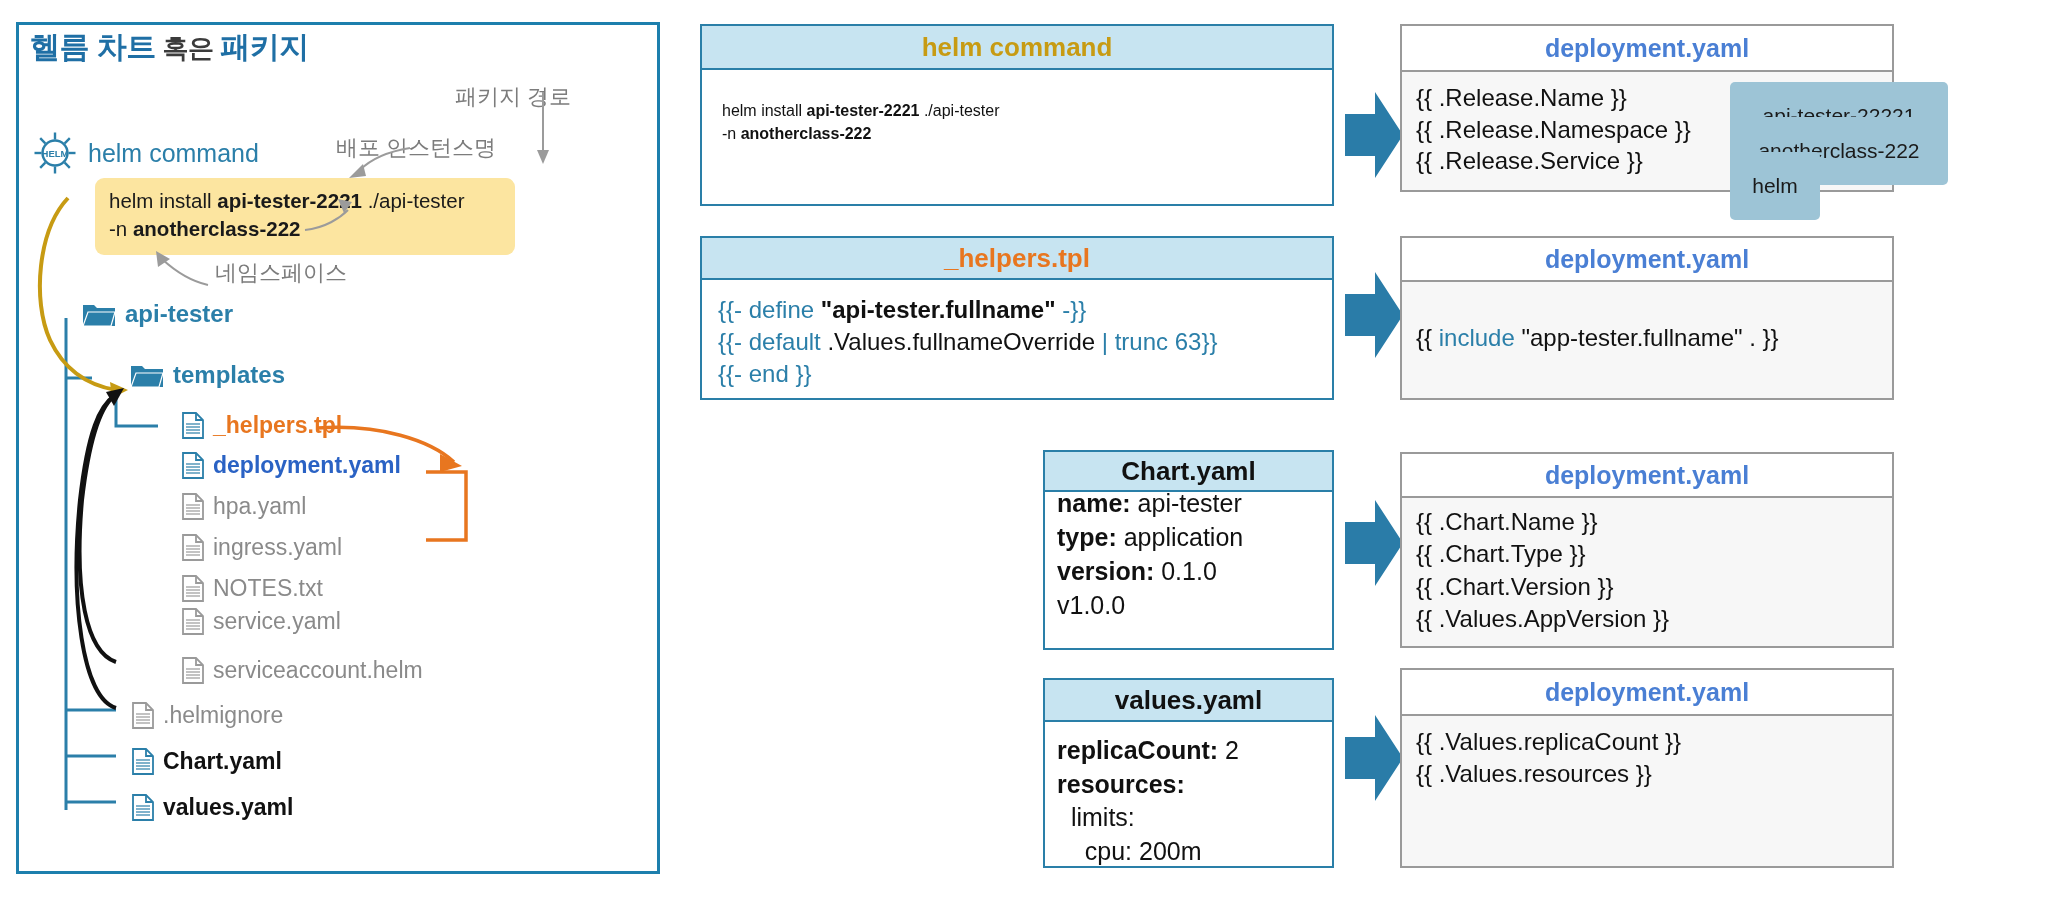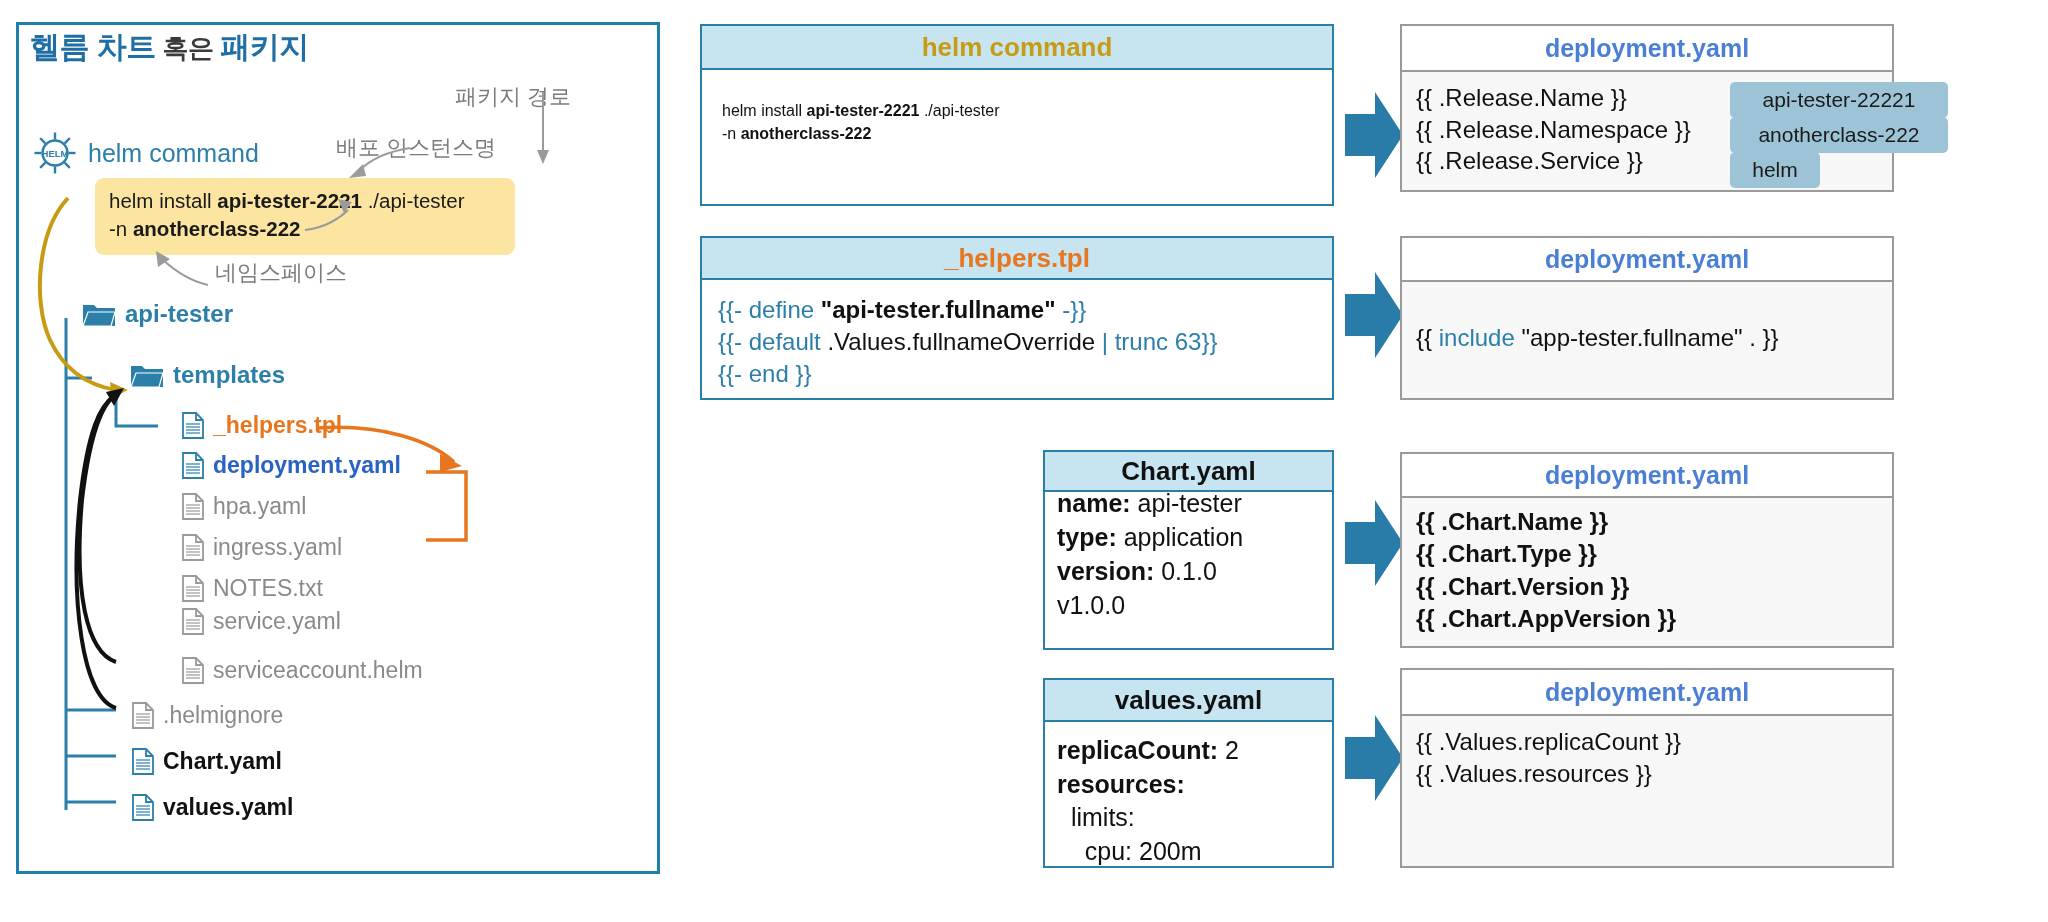--- a/index.html
+++ b/index.html
@@ -72,21 +72,21 @@
   .hd-black{color:#111111;}
 
   .code{font-family:"Liberation Sans","DejaVu Sans",sans-serif;white-space:pre;}
   .kw{color:#2b7fa9;}
   .bk{color:#111111;}
   .bd{font-weight:bold;color:#111111;}
 
   
   .badge{
     position:absolute;background:#9dc4d6;color:#1a1a1a;
-    font-size:21px;border-radius:5px;padding:4px 12px;white-space:nowrap;
+    font-size:21px;border-radius:5px;padding:20px 12px;white-space:nowrap;
     text-align:center;box-sizing:border-box;
   }
 
   
   .chev{position:absolute;width:58px;height:86px;}
 </style>
 </head>
 <body>
 
 <div class="abs" id="left-panel"></div>
@@ -418,25 +418,25 @@
 
 <div class="abs card card-grey" style="left:1400px;top:236px;width:494px;height:164px;">
   <div class="card-hd" style="height:44px;font-size:25px;">deployment.yaml</div>
   <div class="card-bd" style="height:120px;padding:40px 0 0 14px;font-size:24px;line-height:1.32;color:#111;">
     <div><span>{{ </span><span class="kw">include </span><span>"app-tester.fullname" . }}</span></div>
   </div>
 </div>
 
 <div class="abs card card-grey" style="left:1400px;top:452px;width:494px;height:196px;">
   <div class="card-hd" style="height:44px;font-size:25px;">deployment.yaml</div>
-  <div class="card-bd" style="height:152px;padding:8px 0 0 14px;font-size:24px;line-height:1.35;color:#111;font-weight:bold;">
+  <div class="card-bd" style="height:152px;padding:8px 0 0 14px;font-size:24px;line-height:1.35;color:#111;">
     <div>{{ .Chart.Name }}</div>
     <div>{{ .Chart.Type }}</div>
     <div>{{ .Chart.Version }}</div>
-    <div>{{ .Chart.AppVersion }}</div>
+    <div>{{ .Values.AppVersion }}</div>
   </div>
 </div>
 
 <div class="abs card card-grey" style="left:1400px;top:668px;width:494px;height:200px;">
   <div class="card-hd" style="height:46px;font-size:25px;">deployment.yaml</div>
   <div class="card-bd" style="height:150px;padding:10px 0 0 14px;font-size:24px;line-height:1.35;color:#111;">
     <div>{{ .Values.replicaCount }}</div>
     <div>{{ .Values.resources }}</div>
   </div>
 </div>

